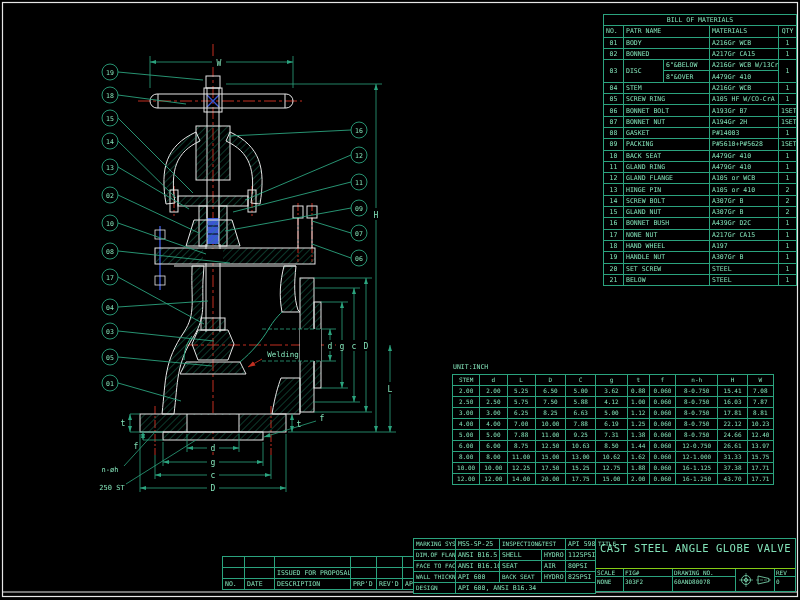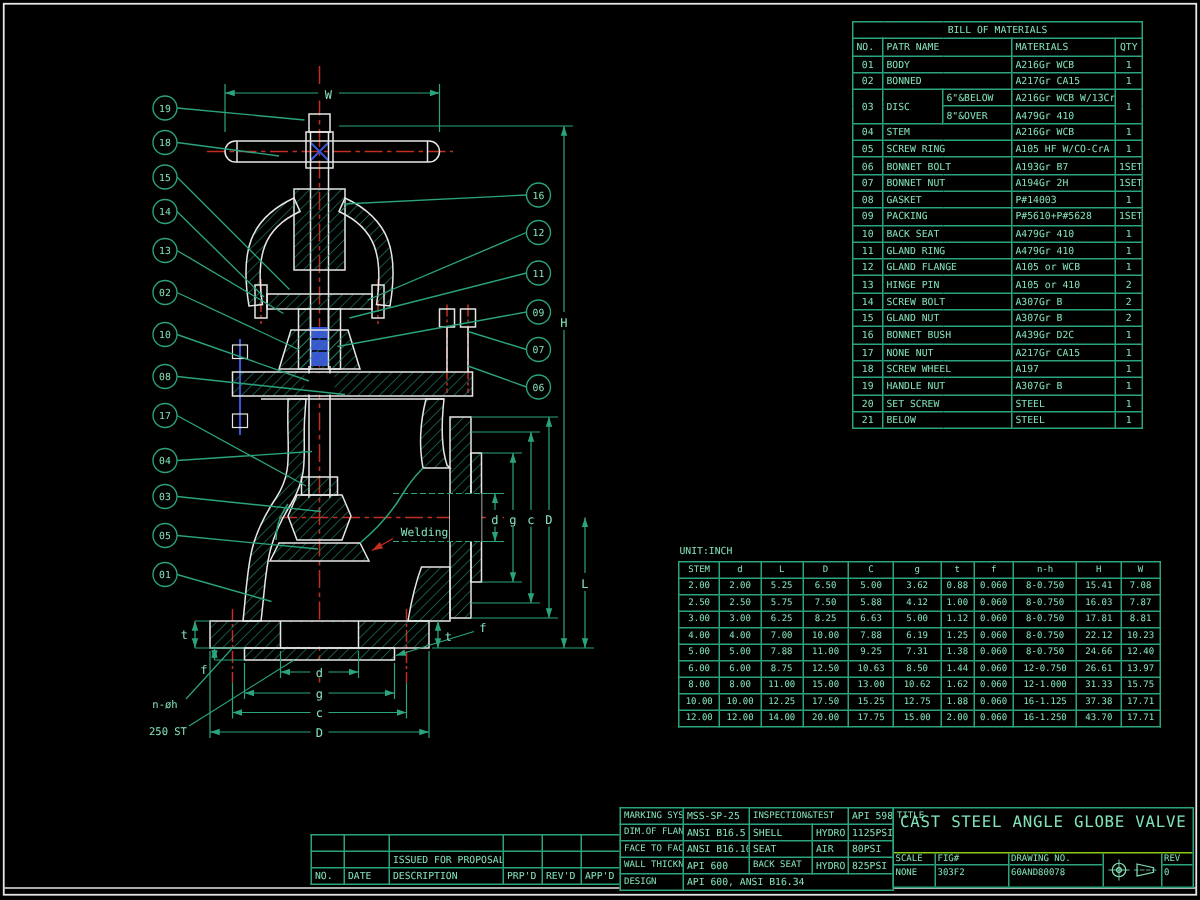--- a/index.html
+++ b/index.html
@@ -222,21 +222,21 @@
     <text x="110" y="385.5">01</text>
     <text x="359" y="132.5">16</text>
     <text x="359" y="157.5">12</text>
     <text x="359" y="184.5">11</text>
     <text x="359" y="210.5">09</text>
     <text x="359" y="235.5">07</text>
     <text x="359" y="260.5">06</text>
   </g>
 </svg>
 
-<table id="bom-table" class="abs" style="left:568px;top:14px;width:193px">
+<table id="bom-table" class="abs" style="left:603px;top:14px;width:193px">
   <colgroup>
         <col style="width:20px">
         <col style="width:40px">
         <col style="width:46px">
         <col style="width:69px">
         <col style="width:18px">
       </colgroup>
   <tbody>
         <tr>
           <th colspan="5" class="c">BILL OF MATERIALS</th>
@@ -372,21 +372,21 @@
 
       <tr>
         <td class="c">17</td>
         <td colspan="2">NONE NUT</td>
         <td>A217Gr CA15</td>
         <td class="c">1</td>
       </tr>
 
       <tr>
         <td class="c">18</td>
-        <td colspan="2">SCREW WHEEL</td>
+        <td colspan="2">HAND WHEEL</td>
         <td>A197</td>
         <td class="c">1</td>
       </tr>
 
       <tr>
         <td class="c">19</td>
         <td colspan="2">HANDLE NUT</td>
         <td>A307Gr B</td>
         <td class="c">1</td>
       </tr>
@@ -561,21 +561,21 @@
           <td>15.00</td>
         <td>2.00</td>
           <td>0.060</td>
         <td>16-1.250</td>
           <td>43.70</td>
         <td>17.71</td>
       </tr>
     </tbody>
 </table>
 
-<table id="rev-table" class="abs" style="left:207px;top:556px;width:206px">
+<table id="rev-table" class="abs" style="left:222px;top:556px;width:206px">
   <colgroup>
         <col style="width:22px">
         <col style="width:30px">
         <col style="width:76px">
         <col style="width:26px">
         <col style="width:26px">
         <col style="width:26px">
       </colgroup>
   <tbody>
         <tr>

